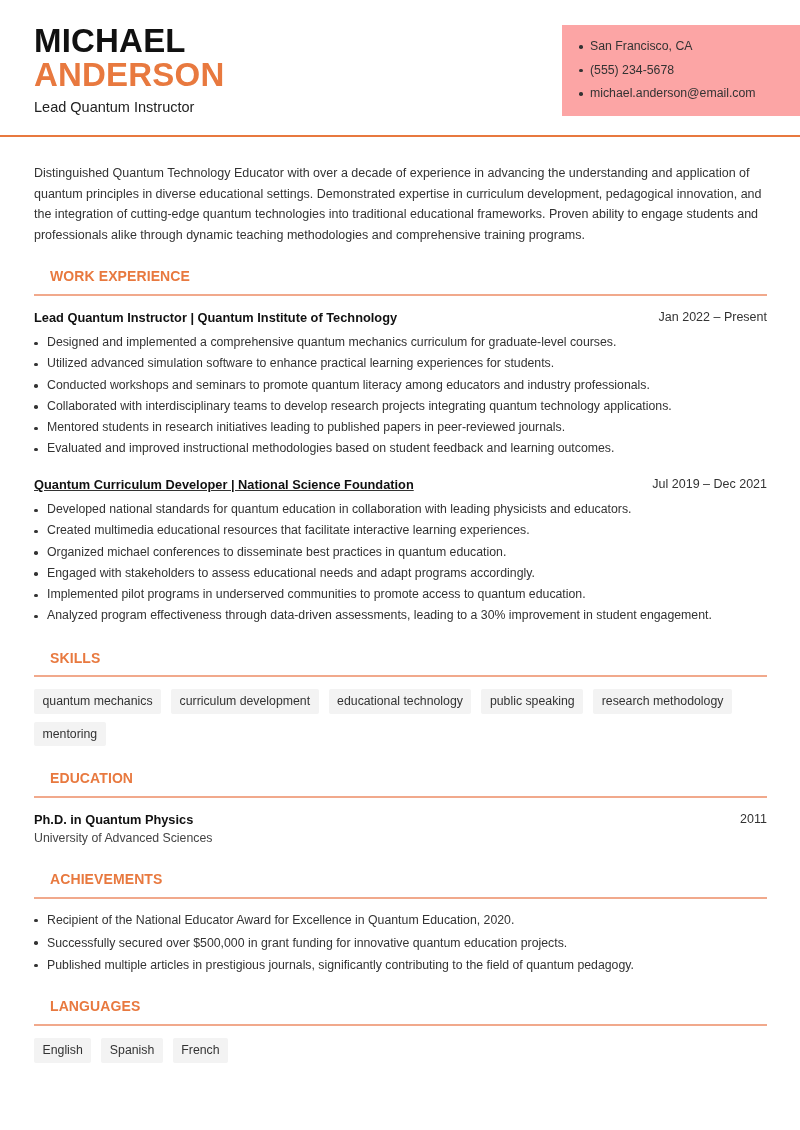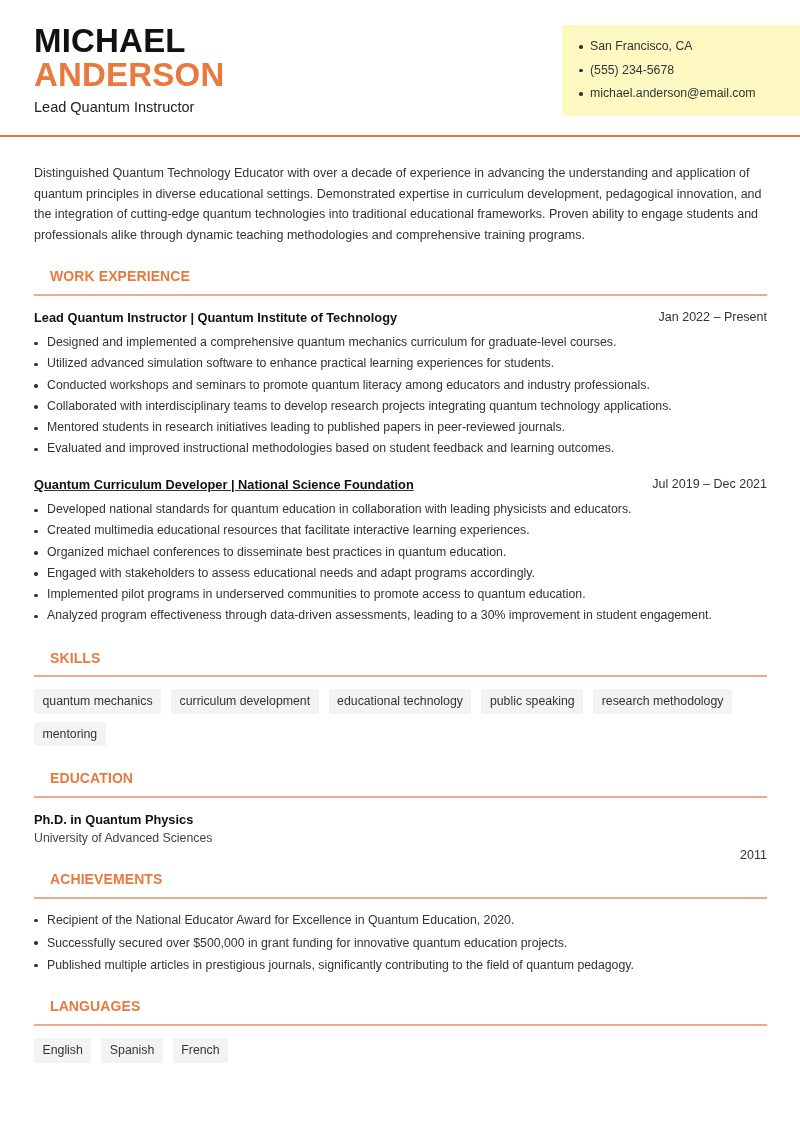--- a/index.html
+++ b/index.html
@@ -4,42 +4,42 @@
 <style>
   * { box-sizing: border-box; margin: 0; padding: 0; }
   html, body { width: 800px; height: 1130px; background: #ffffff; }
   body { font-family: "Liberation Sans", "DejaVu Sans", sans-serif; color: #333333; position: relative; overflow: hidden; }
 
   .header { position: absolute; left: 0; top: 0; width: 800px; height: 137px; border-bottom: 2px solid #e8793f; }
   .name-first { position: absolute; left: 34px; top: 22px; font-size: 33px; font-weight: 700; color: #111111; letter-spacing: 0.2px; line-height: 38px; }
   .name-last { position: absolute; left: 34px; top: 56px; font-size: 33px; font-weight: 700; color: #e8793f; letter-spacing: 0.2px; line-height: 38px; }
   .job-title { position: absolute; left: 34px; top: 99px; font-size: 14.5px; color: #222222; }
 
-  .contact-box { position: absolute; left: 562px; top: 25px; width: 238px; height: 91px; background: #fef9c3; padding: 13px 0 0 17px; }
+  .contact-box { position: absolute; left: 562px; top: 25px; width: 238px; height: 91px; background: #fca5a5; padding: 13px 0 0 17px; }
   .contact-item { position: relative; font-size: 12.3px; color: #333333; height: 23.5px; line-height: 16px; padding-left: 11px; }
   .contact-item::before { content: ""; position: absolute; left: 0; top: 7px; width: 3.5px; height: 3.5px; border-radius: 50%; background: #333; }
 
   .summary { position: absolute; left: 34px; top: 163px; width: 740px; font-size: 12.5px; line-height: 20.6px; color: #333333; }
 
   .section-title { position: absolute; left: 34px; font-size: 14px; font-weight: 700; color: #e8793f; letter-spacing: 0.1px; margin-left: 16px; }
   .section-rule { position: absolute; left: 34px; width: 733px; height: 2px; background: #f1a98c; }
 
   .job-head { position: absolute; left: 34px; width: 733px; font-size: 12.8px; }
   .job-role { font-weight: 700; color: #111111; }
   .job-dates { position: absolute; right: 0; top: 0; font-size: 12.5px; color: #333333; }
 
   .bullets { position: absolute; left: 34px; width: 740px; list-style: none; }
   .bullets li { position: relative; font-size: 12.3px; line-height: 21.3px; padding-left: 13px; color: #333333; }
   .bullets li::before { content: ""; position: absolute; left: 0; top: 9.5px; width: 3.5px; height: 3.5px; border-radius: 50%; background: #333; }
 
   .tags { position: absolute; left: 34px; width: 740px; display: flex; flex-wrap: wrap; gap: 8px 10px; }
   .tag { background: #f3f3f3; font-size: 12.3px; color: #333333; height: 24.5px; line-height: 24.5px; padding: 0 8.5px; border-radius: 2px; }
 
   .edu-degree { position: absolute; left: 34px; top: 812px; font-size: 12.8px; font-weight: 700; color: #111111; }
-  .edu-year { position: absolute; right: 33px; top: 848px; font-size: 12.5px; color: #333333; }
+  .edu-year { position: absolute; right: 33px; top: 812px; font-size: 12.5px; color: #333333; }
   .edu-school { position: absolute; left: 34px; top: 831px; font-size: 12.3px; color: #444444; }
 </style>
 </head>
 <body>
 
 <div class="header">
   <div class="name-first">MICHAEL</div>
   <div class="name-last">ANDERSON</div>
   <div class="job-title">Lead Quantum Instructor</div>
 

